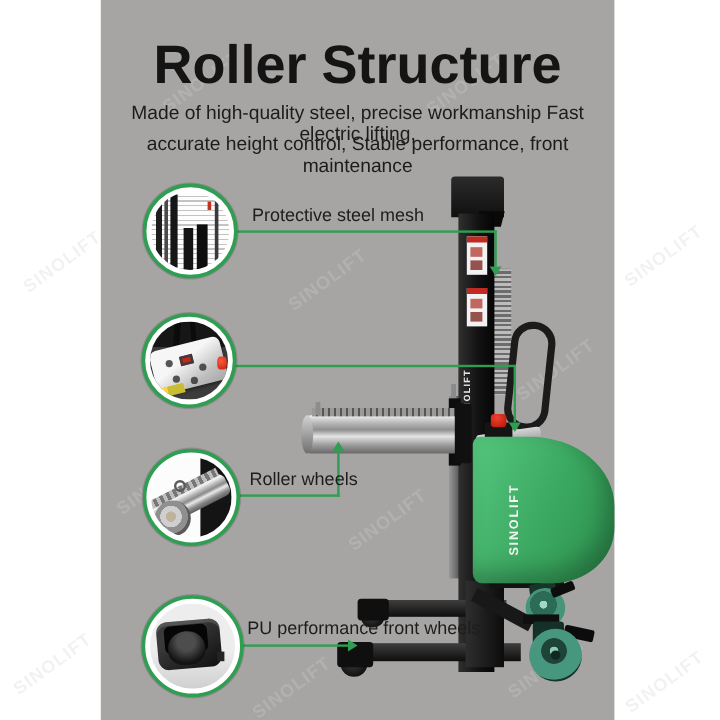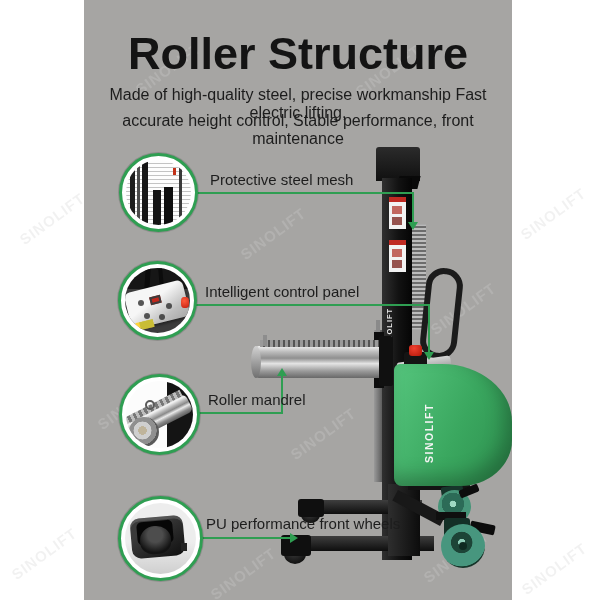--- a/index.html
+++ b/index.html
@@ -224,37 +224,36 @@
       <div class="c2-panel"></div>
       <div class="c2-display"></div>
       <div class="c2-knob c2-k1"></div>
       <div class="c2-knob c2-k2"></div>
       <div class="c2-knob c2-k3"></div>
       <div class="c2-knob c2-k4"></div>
       <div class="c2-red"></div>
       <div class="c2-sticker"></div>
     </div>
   </div>
-  <span class="clabel lbl2">Intelligent control panel</span>
   <div class="gline l2h"></div>
   <div class="gline l2v"></div>
   <div class="arrow a2"></div>
 
   <div class="circle c3">
     <div class="art">
       <div class="c3-bg"></div>
       <div class="c3-dark"></div>
       <div class="c3-cyl">
         <div class="c3-teeth"></div>
       </div>
       <div class="c3-cap"></div>
       <div class="c3-hook"></div>
     </div>
   </div>
-  <span class="clabel lbl3">Roller mandrel</span>
+  <span class="clabel lbl3">Roller wheels</span>
   <div class="gline l3h"></div>
   <div class="gline l3v"></div>
   <div class="arrow a3"></div>
 
   <div class="circle c4">
     <div class="art">
       <div class="c4-bg"></div>
       <div class="c4-housing"></div>
       <div class="c4-open"></div>
       <div class="c4-wheel"></div>

